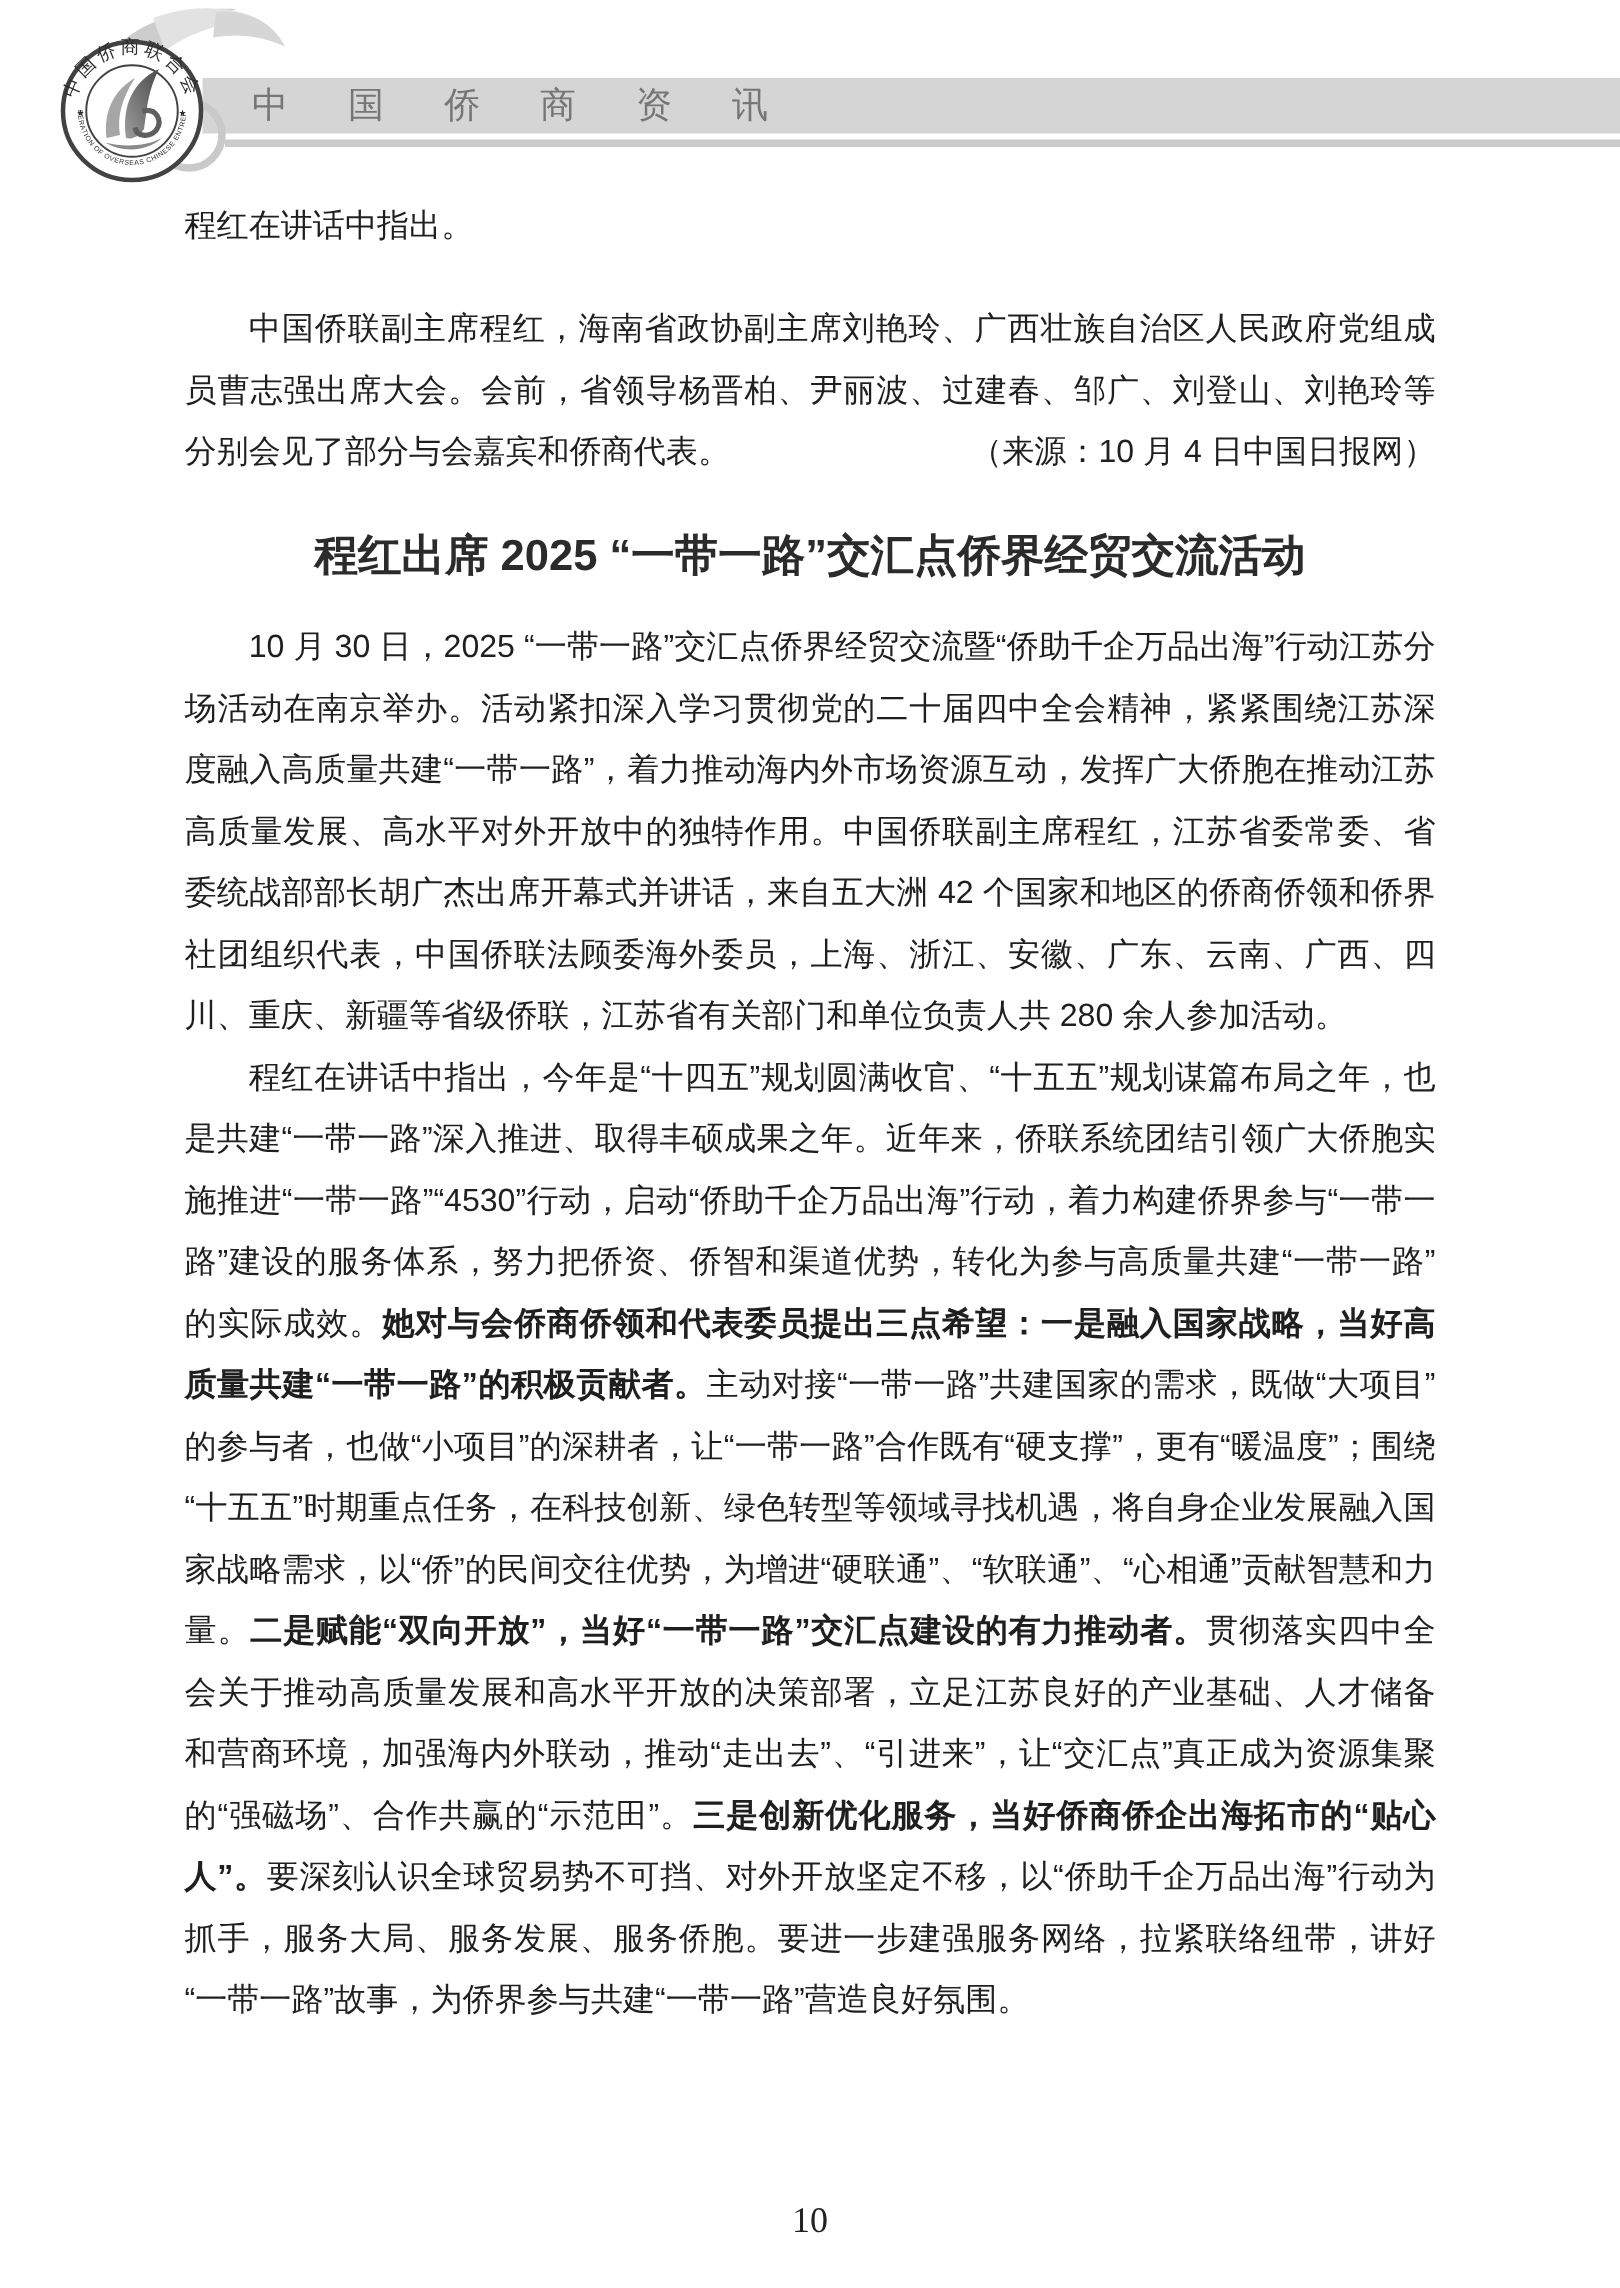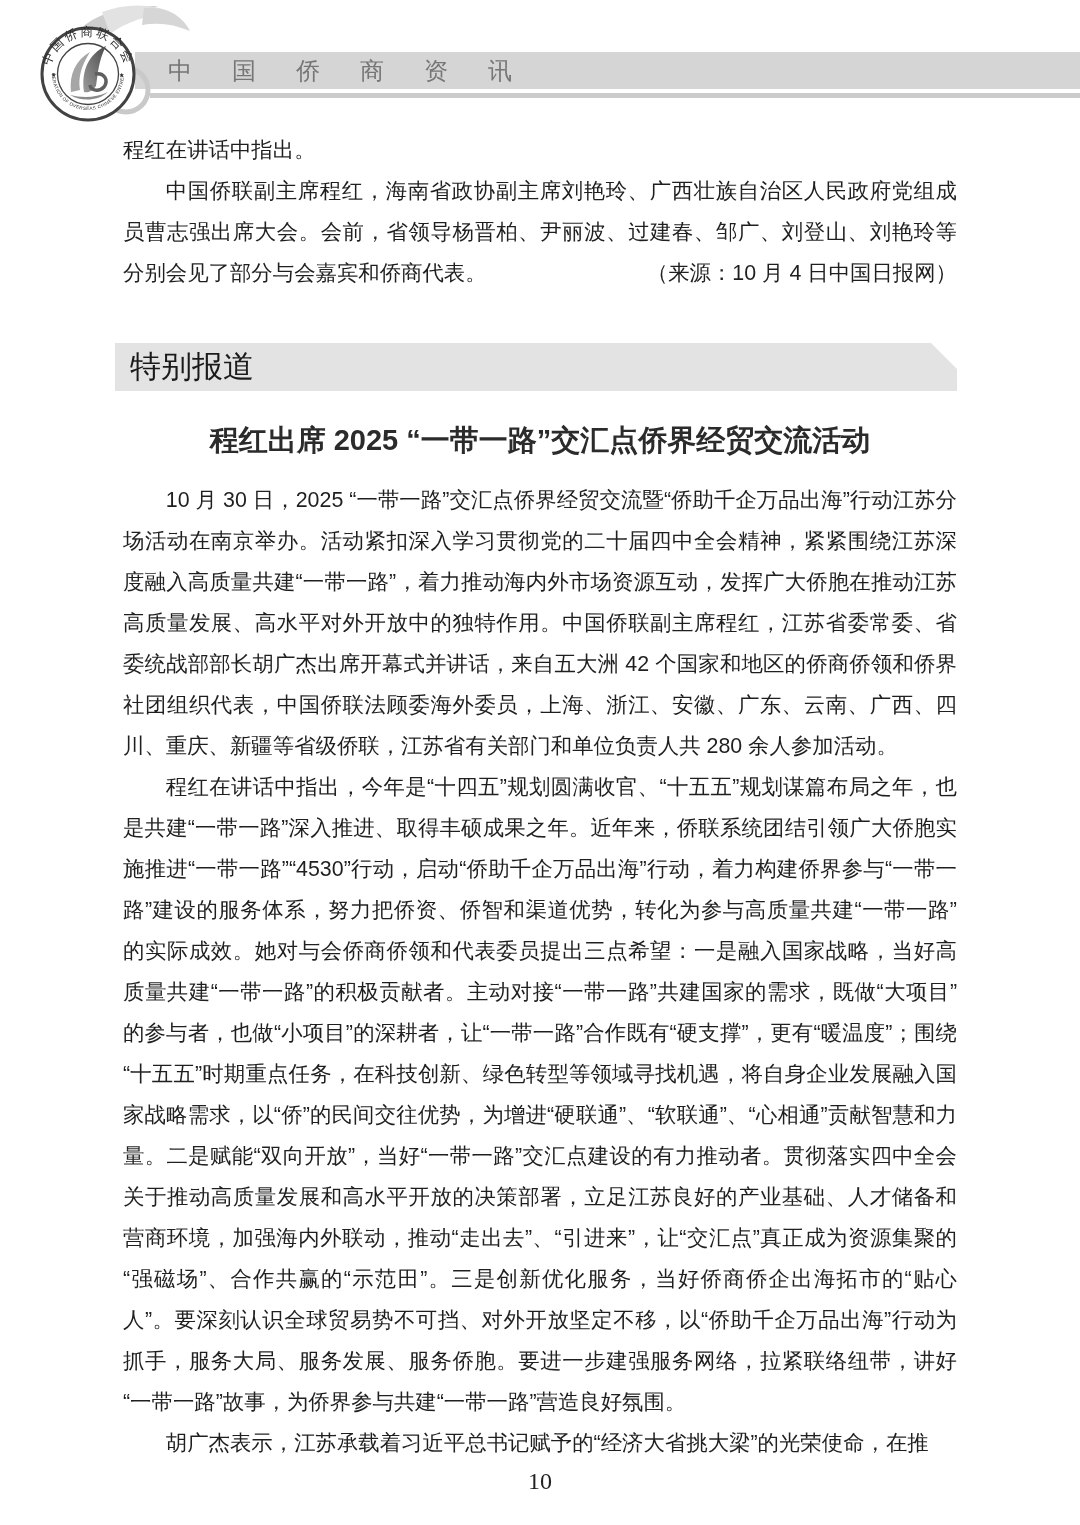--- a/index.html
+++ b/index.html
@@ -53,26 +53,26 @@
   }
   .para{
     margin:0;
     font-size:21.4px;
     line-height:41px;
     text-align:justify;
     text-justify:inter-ideograph;
     color:var(--body_text,#1f1f1f);
   }
   .indent{text-indent:2em;}
-  .rel{position:relative;}
+  .rel{position:relative;margin-top:28px;}
   .source{
     position:absolute;right:0;bottom:0;
     white-space:nowrap;
   }
-  .b{font-weight:400;}
+  .b{font-weight:700;}
   
   .section-bar{
     margin-top:49px;
     margin-left:-8px;
     width:842px;height:48px;
     background:var(--section_bg,#e3e3e3);
     clip-path:polygon(0 0, calc(100% - 26px) 0, 100% 26px, 100% 100%, 0 100%);
   }
   .section-label{
     display:block;
@@ -152,27 +152,23 @@
       </g>
     </svg>
   </div>
 
   <div class="content">
 
     <p class="para">程红在讲话中指出。</p>
 
     <p class="para indent rel"><span>中国侨联副主席程红，海南省政协副主席刘艳玲、广西壮族自治区人民政府党组成员曹志强出席大会。会前，省领导杨晋柏、尹丽波、过建春、邹广、刘登山、刘艳玲等分别会见了部分与会嘉宾和侨商代表。</span><span class="source">（来源：10 月 4 日中国日报网）</span></p>
 
-    <div class="section-bar">
-      <span class="section-label">特别报道</span>
-    </div>
 
     <h1 class="article-title">程红出席 2025 “一带一路”交汇点侨界经贸交流活动</h1>
 
     <p class="para indent"><span>10 月 30 日，2025 “一带一路”交汇点侨界经贸交流暨“侨助千企万品出海”行动江苏分场活动在南京举办。活动紧扣深入学习贯彻党的二十届四中全会精神，紧紧围绕江苏深度融入高质量共建“一带一路”，着力推动海内外市场资源互动，发挥广大侨胞在推动江苏高质量发展、高水平对外开放中的独特作用。中国侨联副主席程红，江苏省委常委、省委统战部部长胡广杰出席开幕式并讲话，来自五大洲 42 个国家和地区的侨商侨领和侨界社团组织代表，中国侨联法顾委海外委员，上海、浙江、安徽、广东、云南、广西、四川、重庆、新疆等省级侨联，江苏省有关部门和单位负责人共 280 余人参加活动。</span></p>
     <p class="para indent"><span>程红在讲话中指出，今年是“十四五”规划圆满收官、“十五五”规划谋篇布局之年，也是共建“一带一路”深入推进、取得丰硕成果之年。近年来，侨联系统团结引领广大侨胞实施推进“一带一路”“4530”行动，启动“侨助千企万品出海”行动，着力构建侨界参与“一带一路”建设的服务体系，努力把侨资、侨智和渠道优势，转化为参与高质量共建“一带一路”的实际成效。</span><span class="b">她对与会侨商侨领和代表委员提出三点希望：一是融入国家战略，当好高质量共建“一带一路”的积极贡献者。</span><span>主动对接“一带一路”共建国家的需求，既做“大项目”的参与者，也做“小项目”的深耕者，让“一带一路”合作既有“硬支撑”，更有“暖温度”；围绕“十五五”时期重点任务，在科技创新、绿色转型等领域寻找机遇，将自身企业发展融入国家战略需求，以“侨”的民间交往优势，为增进“硬联通”、“软联通”、“心相通”贡献智慧和力量。</span><span class="b">二是赋能“双向开放”，当好“一带一路”交汇点建设的有力推动者。</span><span>贯彻落实四中全会关于推动高质量发展和高水平开放的决策部署，立足江苏良好的产业基础、人才储备和营商环境，加强海内外联动，推动“走出去”、“引进来”，让“交汇点”真正成为资源集聚的“强磁场”、合作共赢的“示范田”。</span><span class="b">三是创新优化服务，当好侨商侨企出海拓市的“贴心人”。</span><span>要深刻认识全球贸易势不可挡、对外开放坚定不移，以“侨助千企万品出海”行动为抓手，服务大局、服务发展、服务侨胞。要进一步建强服务网络，拉紧联络纽带，讲好“一带一路”故事，为侨界参与共建“一带一路”营造良好氛围。</span></p>
-    <p class="para indent"><span>胡广杰表示，江苏承载着习近平总书记赋予的“经济大省挑大梁”的光荣使命，在推</span></p>
 
   </div>
 
   <div class="page-number">10</div>
 
 </div>
 
 </body></html>

